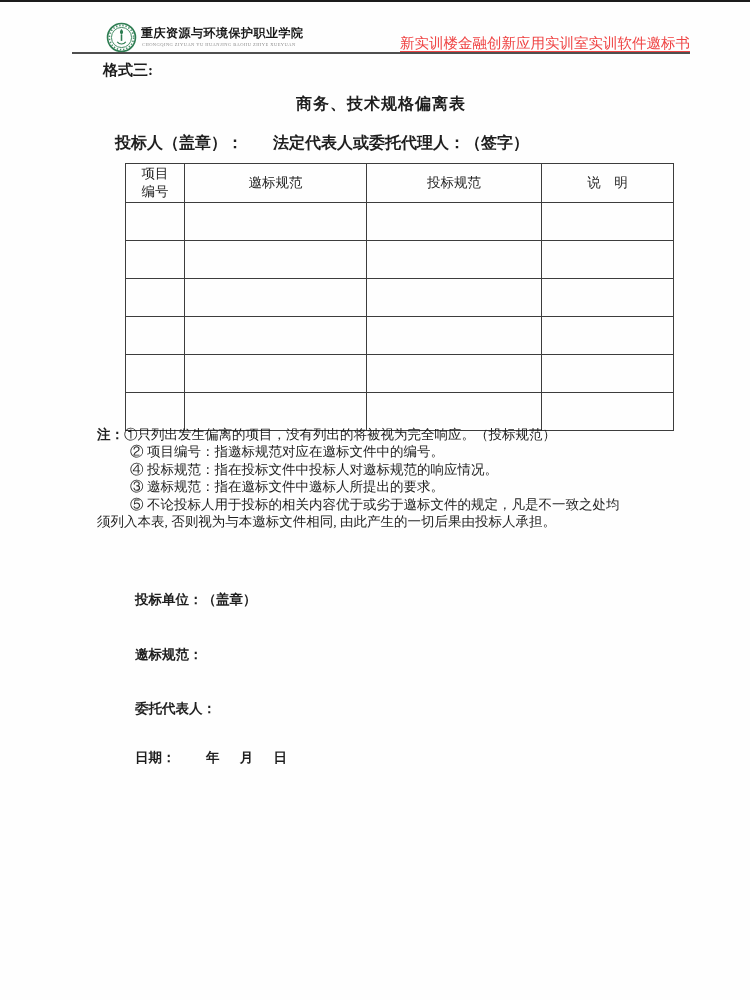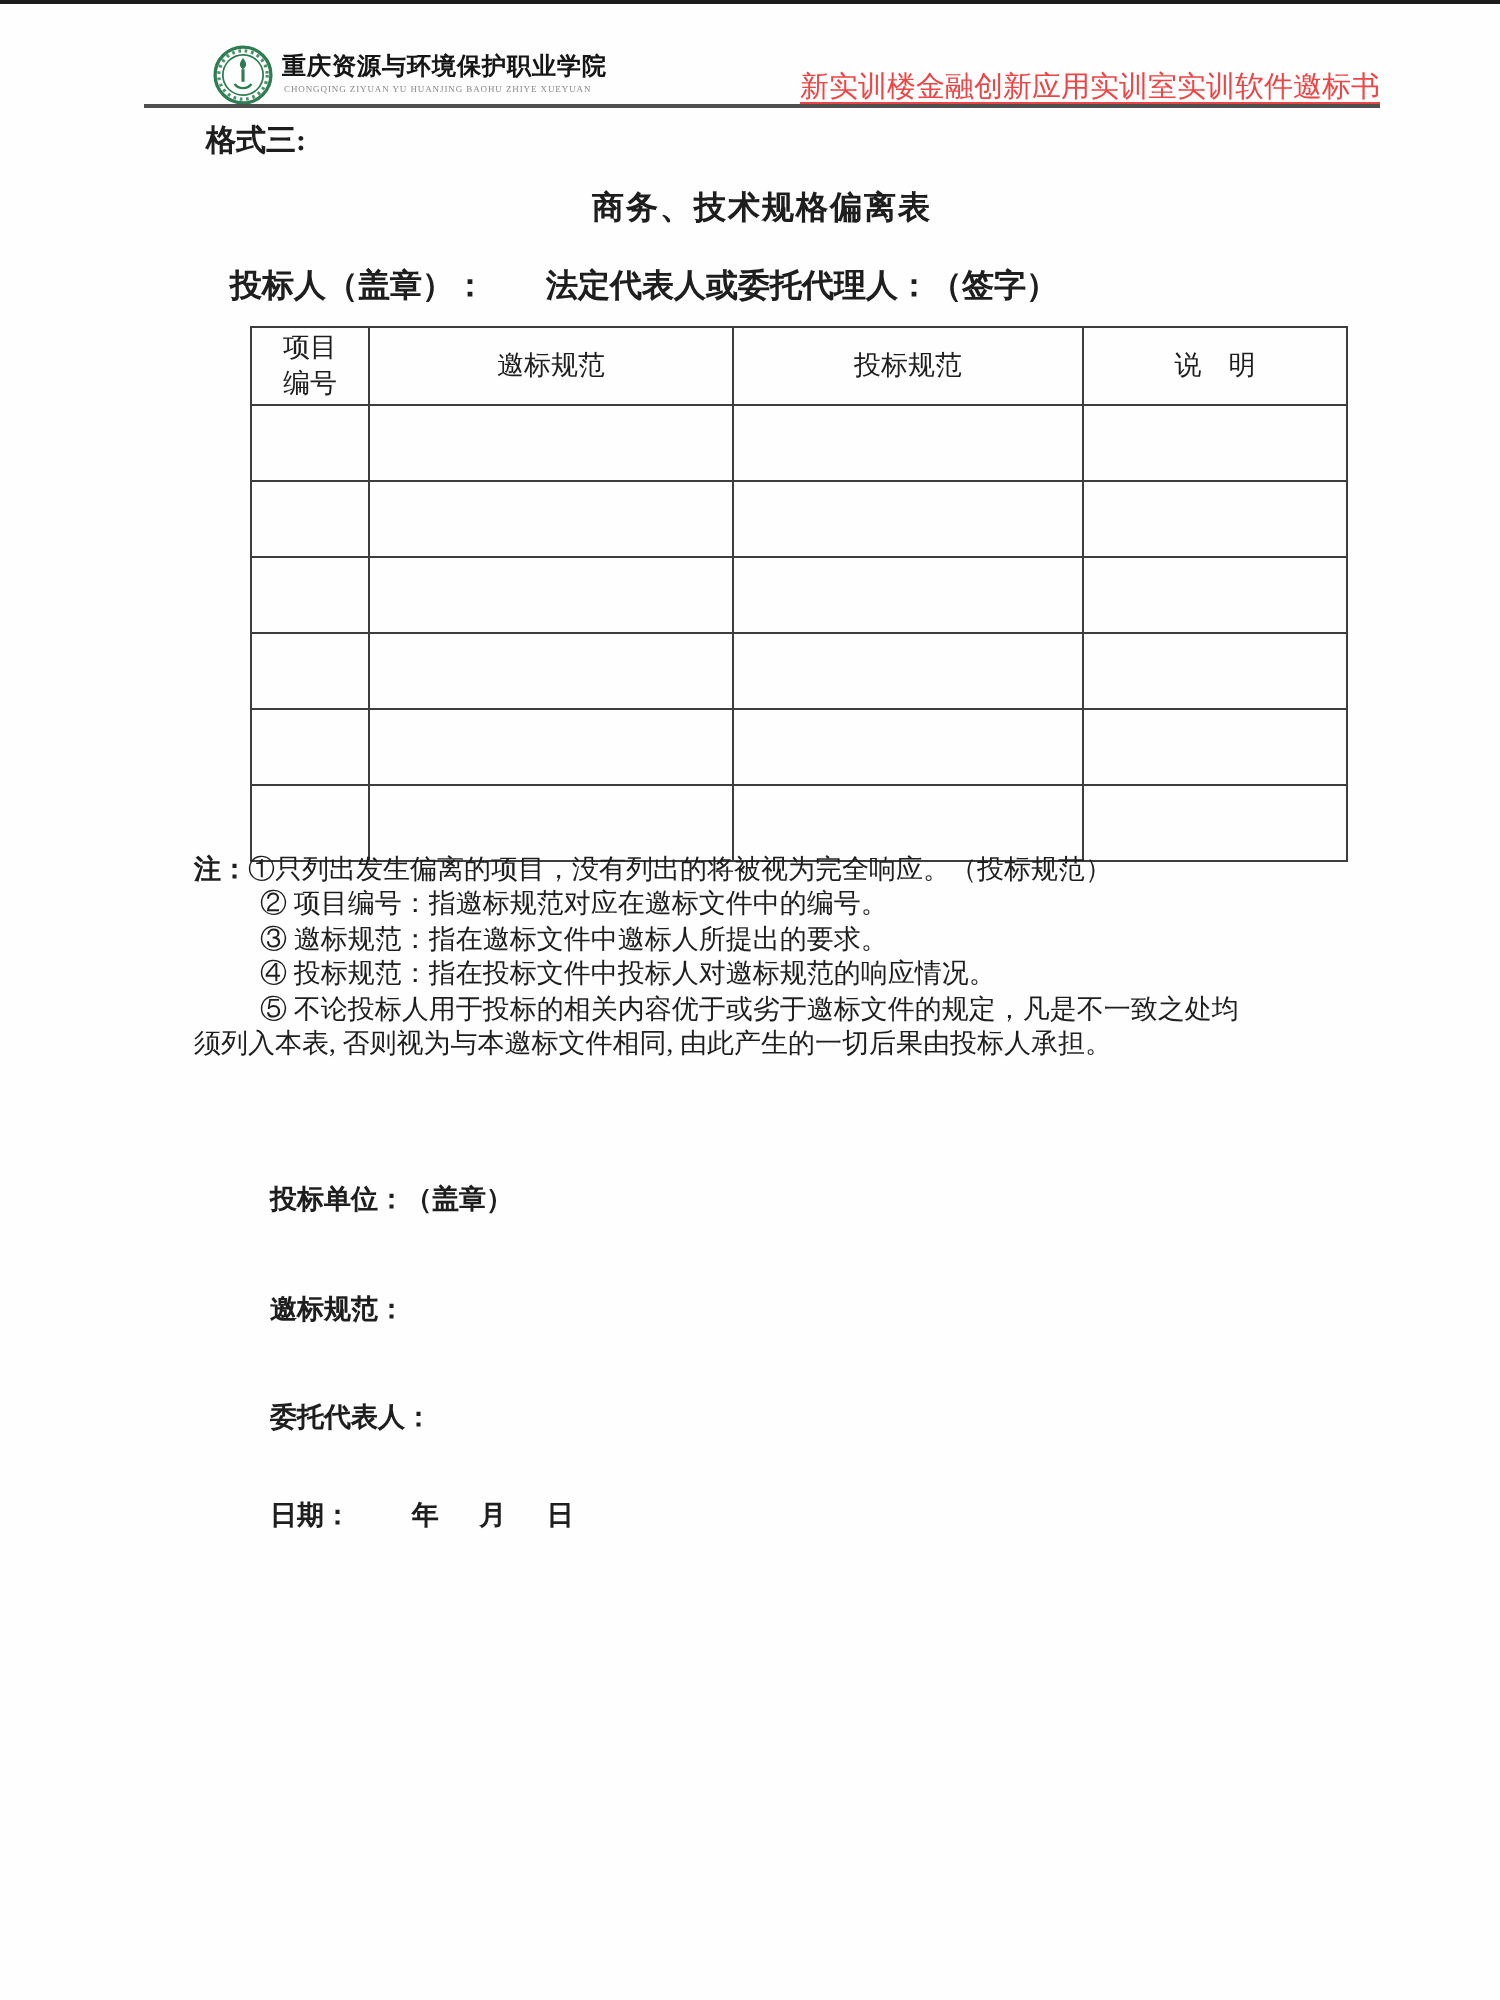--- a/index.html
+++ b/index.html
@@ -145,22 +145,22 @@
           <td></td>
           <td></td>
           <td></td>
         </tr>
       </tbody>
   </table>
 
   <div class="notes">
     <p><span class="note-prefix">注：</span><span>①只列出发生偏离的项目，没有列出的将被视为完全响应。（投标规范）</span></p>
     <p class="indent">② 项目编号：指邀标规范对应在邀标文件中的编号。</p>
+    <p class="indent">④ 投标规范：指在投标文件中投标人对邀标规范的响应情况。</p>
     <p class="indent">③ 邀标规范：指在邀标文件中邀标人所提出的要求。</p>
-    <p class="indent">④ 投标规范：指在投标文件中投标人对邀标规范的响应情况。</p>
     <p class="indent">⑤ 不论投标人用于投标的相关内容优于或劣于邀标文件的规定，凡是不一致之处均</p>
     <p>须列入本表, 否则视为与本邀标文件相同, 由此产生的一切后果由投标人承担。</p>
   </div>
 
   <div class="sig-line sig-unit">投标单位：（盖章）</div>
   <div class="sig-line sig-legal">邀标规范：</div>
   <div class="sig-line sig-agent">委托代表人：</div>
   <div class="sig-line sig-date">日期：         年      月      日</div>
 </div>
 

